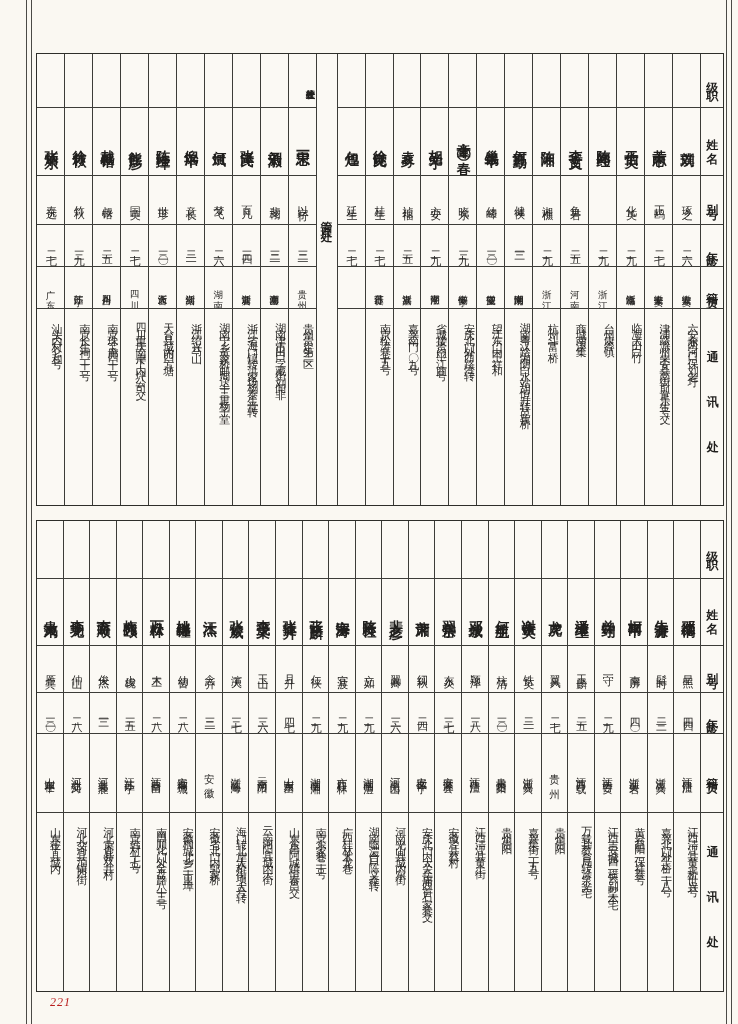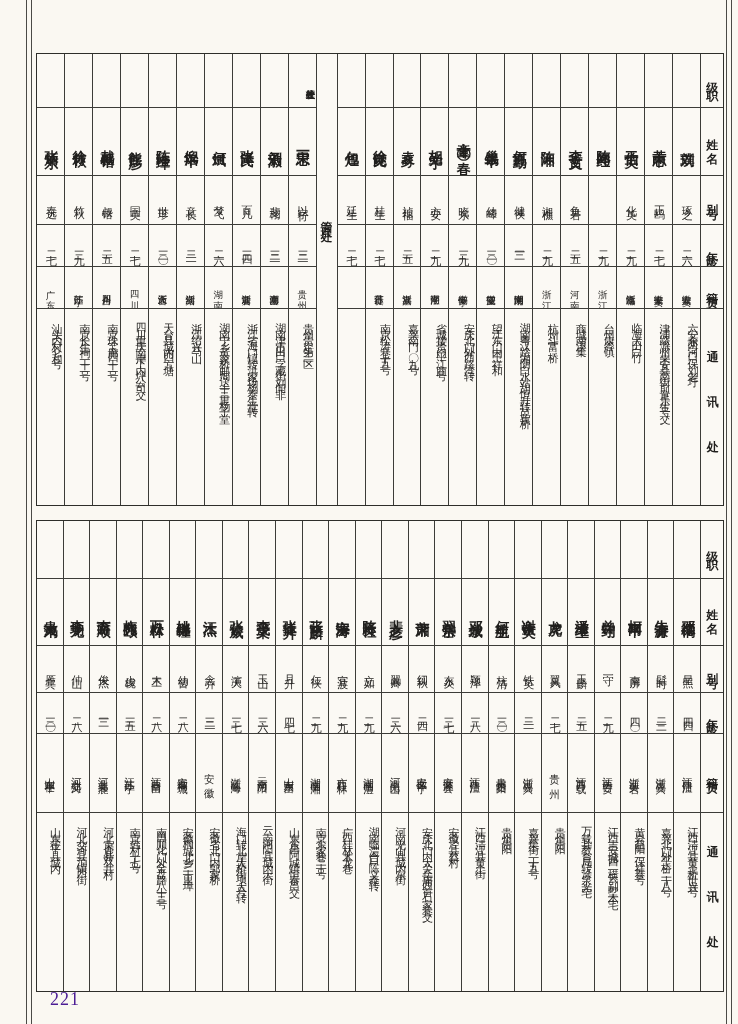--- a/index.html
+++ b/index.html
@@ -112,23 +112,24 @@
     border-bottom: none;
     padding: 158px 4px 0 0;
     font-size: 11.5px;
     font-weight: bold;
     letter-spacing: 5px;
   }
 
   .page-number {
     position: absolute;
     left: 50px; bottom: 14px;
-    font-size: 18px;
+    font-size: 12px;
     letter-spacing: 1px;
-    color: #4c1d95;
+    color: #b91c1c;
+    font-style: italic;
   }
 </style>
 </head>
 <body>
 
 <div class="page">
   <div class="vrule l1"></div>
   <div class="vrule l2"></div>
   <div class="vrule r1"></div>
   <div class="vrule r2"></div>

